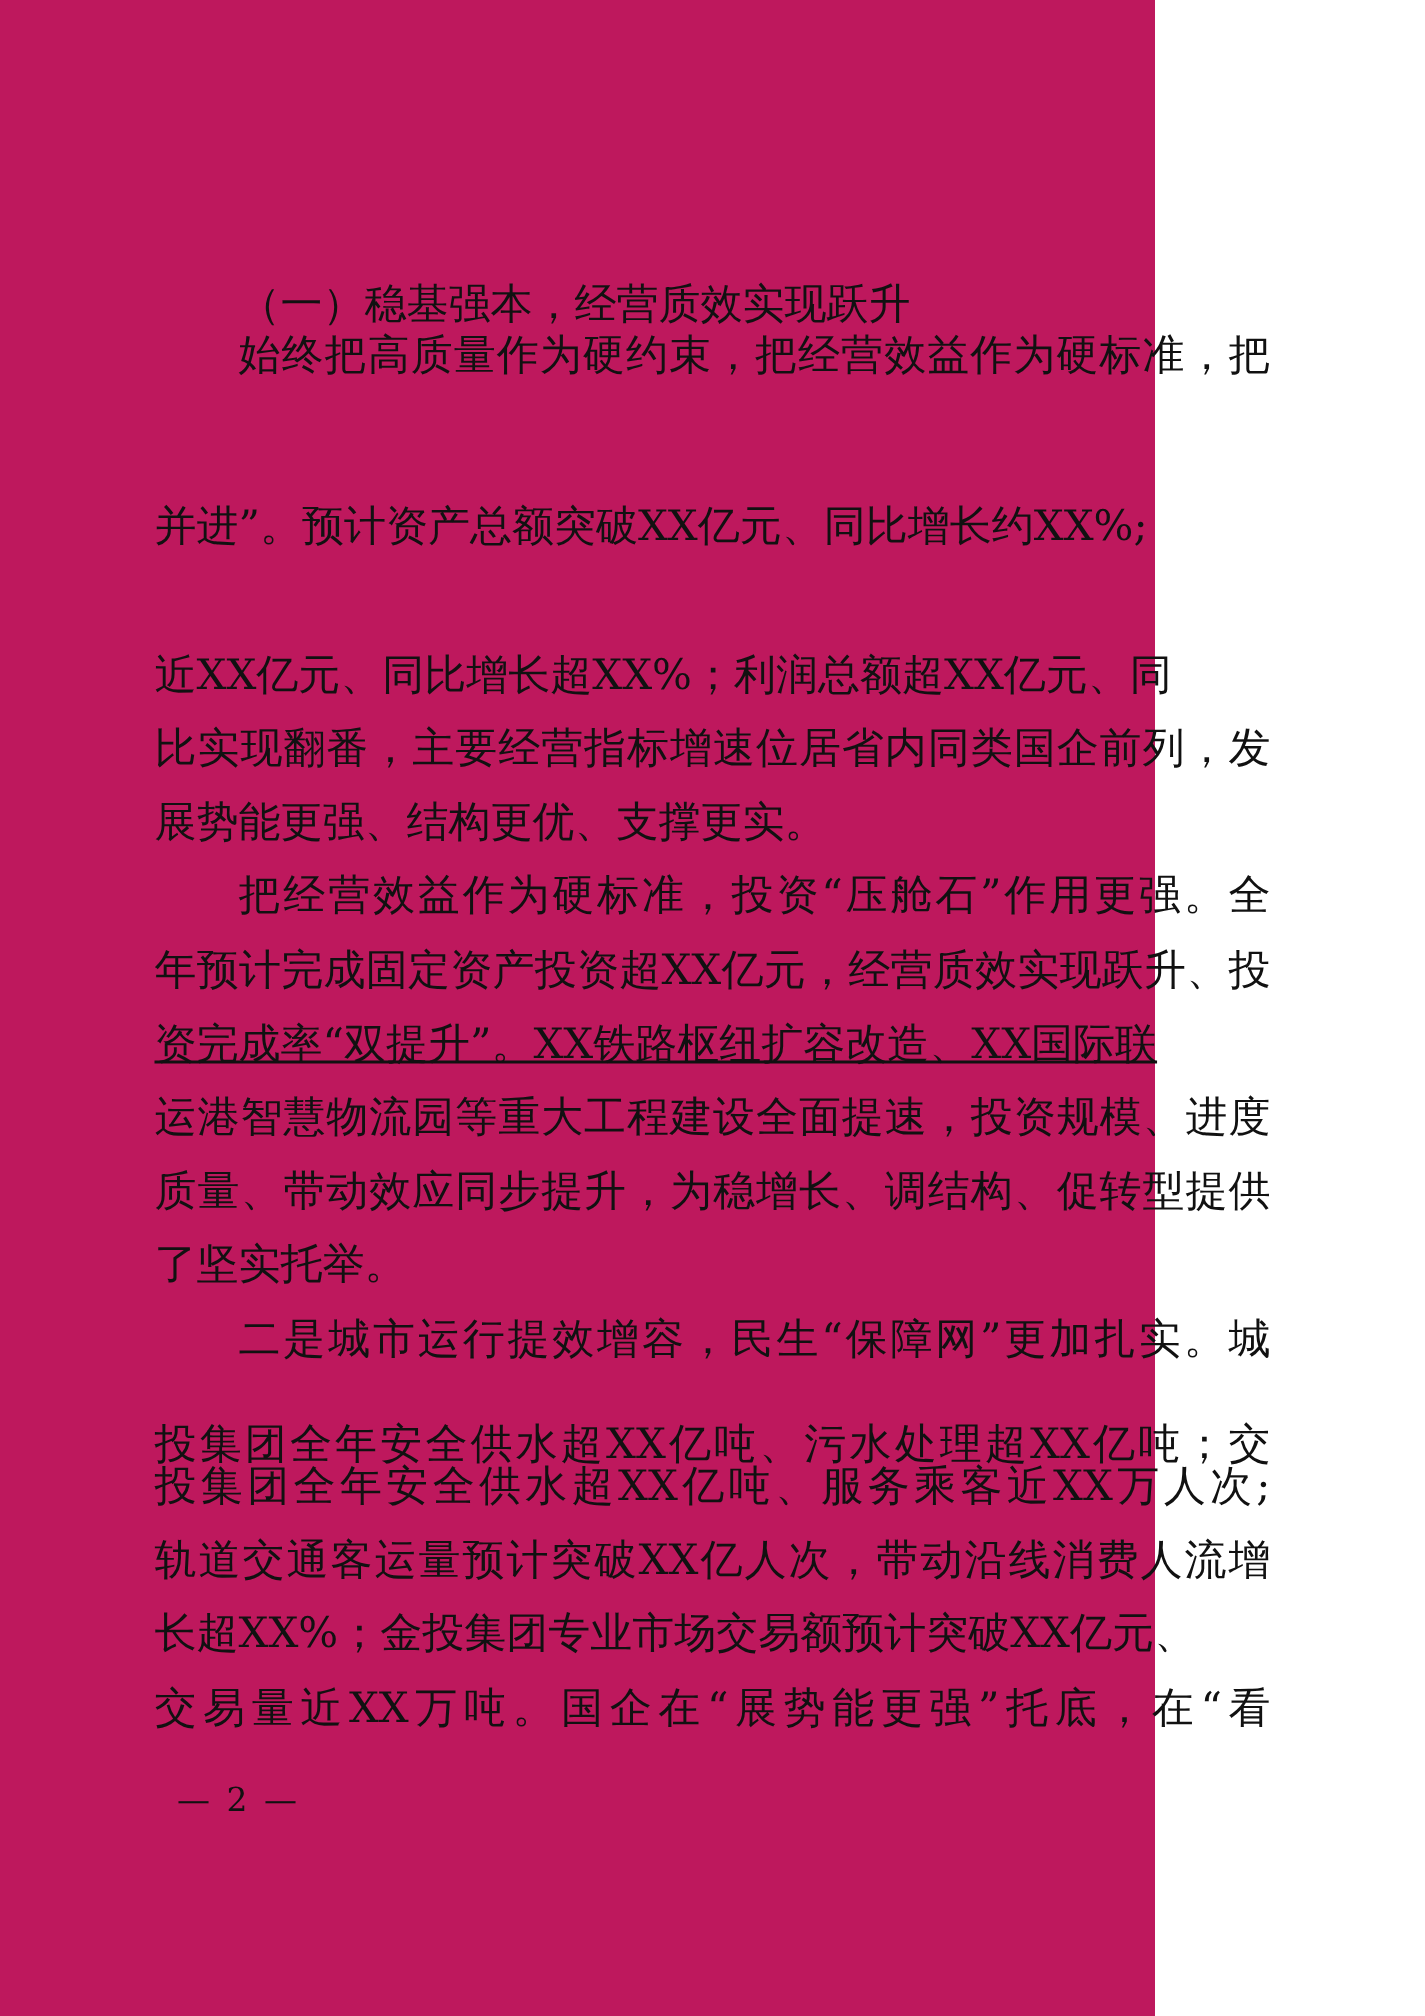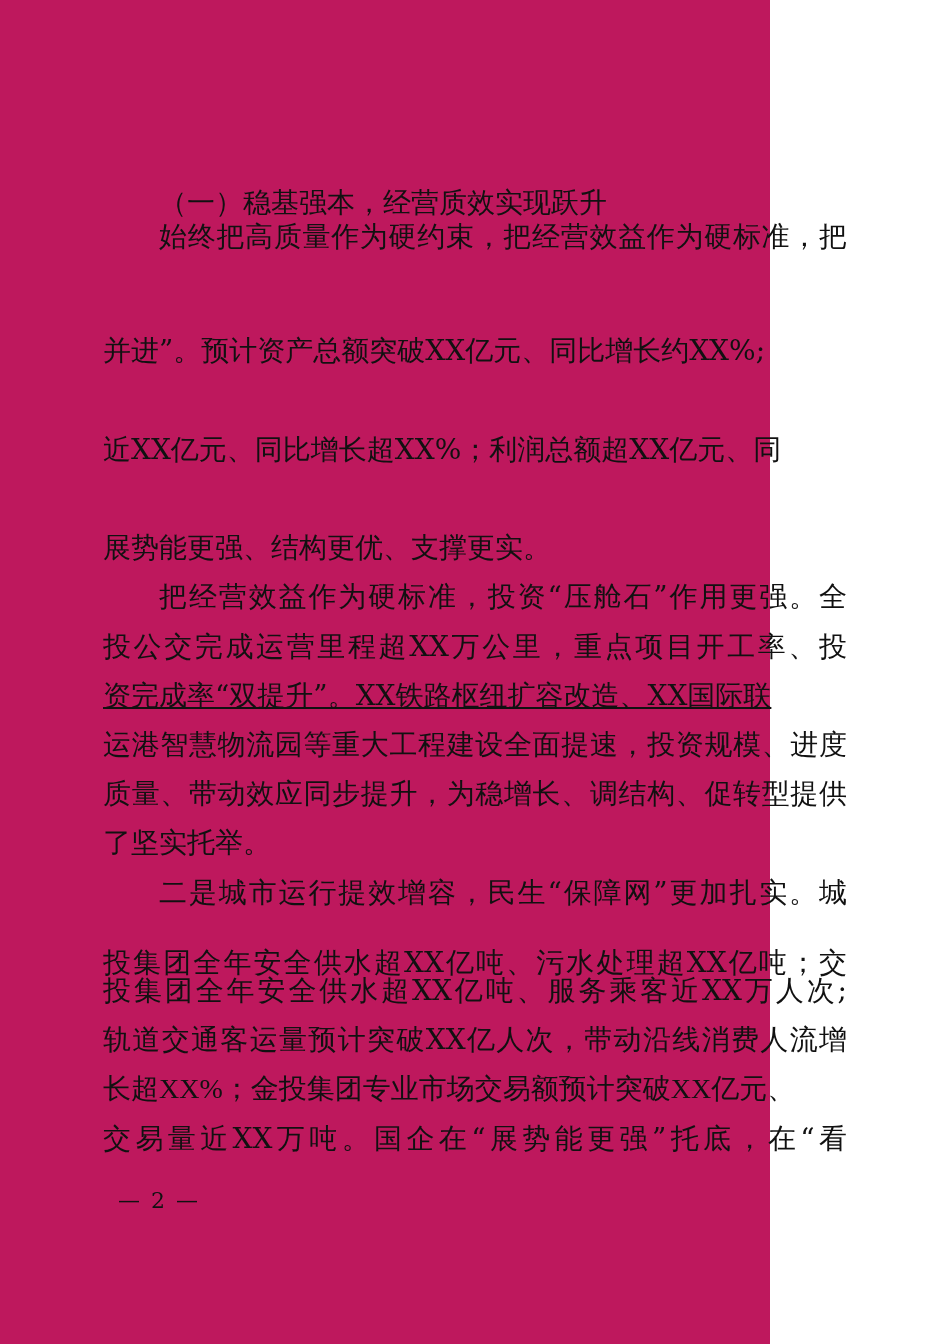--- a/index.html
+++ b/index.html
@@ -60,30 +60,31 @@
 </head>
 <body>
 
 <div class="page">
 
   <div class="heading">（一）稳基强本，经营质效实现跃升</div>
 
   <div class="line indent" style="top:220px;">始终把高质量作为硬约束，把经营效益作为硬标准，把</div>
   <div class="line last" style="top:334px;">并进”。预计资产总额突破XX亿元、同比增长约XX%;</div>
   <div class="line last" style="top:433px;">近XX亿元、同比增长超XX%；利润总额超XX亿元、同</div>
+  <div class="line" style="top:482px;">比实现翻番，主要经营指标增速位居省内同类国企前列，发</div>
   <div class="line last" style="top:531px;">展势能更强、结构更优、支撑更实。</div>
 
   <div class="line indent" style="top:580px;">把经营效益作为硬标准，投资“压舱石”作用更强。全</div>
-  <div class="line" style="top:630px;">投公交完成运营里程超XX万公里，重点项目开工率、投</div>
+  <div class="line" style="top:630px;">年预计完成固定资产投资超XX亿元，经营质效实现跃升、投</div>
   <div class="line last" style="top:679px;text-decoration:underline;">资完成率“双提升”。XX铁路枢纽扩容改造、XX国际联</div>
   <div class="line" style="top:728px;">运港智慧物流园等重大工程建设全面提速，投资规模、进度</div>
   <div class="line last" style="top:826px;">了坚实托举。</div>
   <div class="line" style="top:777px;">质量、带动效应同步提升，为稳增长、调结构、促转型提供</div>
 
   <div class="line indent" style="top:876px;">二是城市运行提效增容，民生“保障网”更加扎实。城</div>
   <div class="line" style="top:925px;margin-top:21px;">投集团全年安全供水超XX亿吨、污水处理超XX亿吨；交</div>
   <div class="line" style="top:974px;">投集团全年安全供水超XX亿吨、服务乘客近XX万人次;</div>
   <div class="line" style="top:1023px;">轨道交通客运量预计突破XX亿人次，带动沿线消费人流增</div>
-  <div class="line last" style="top:1072px;font-family:Liberation Serif, serif;">长超XX%；金投集团专业市场交易额预计突破XX亿元、</div>
+  <div class="line last" style="top:1072px;">长超XX%；金投集团专业市场交易额预计突破XX亿元、</div>
   <div class="line" style="top:1122px;">交易量近XX万吨。国企在“展势能更强”托底，在“看</div>
 
   <div class="page-number">— 2 —</div>
 </div>
 
 </body></html>

